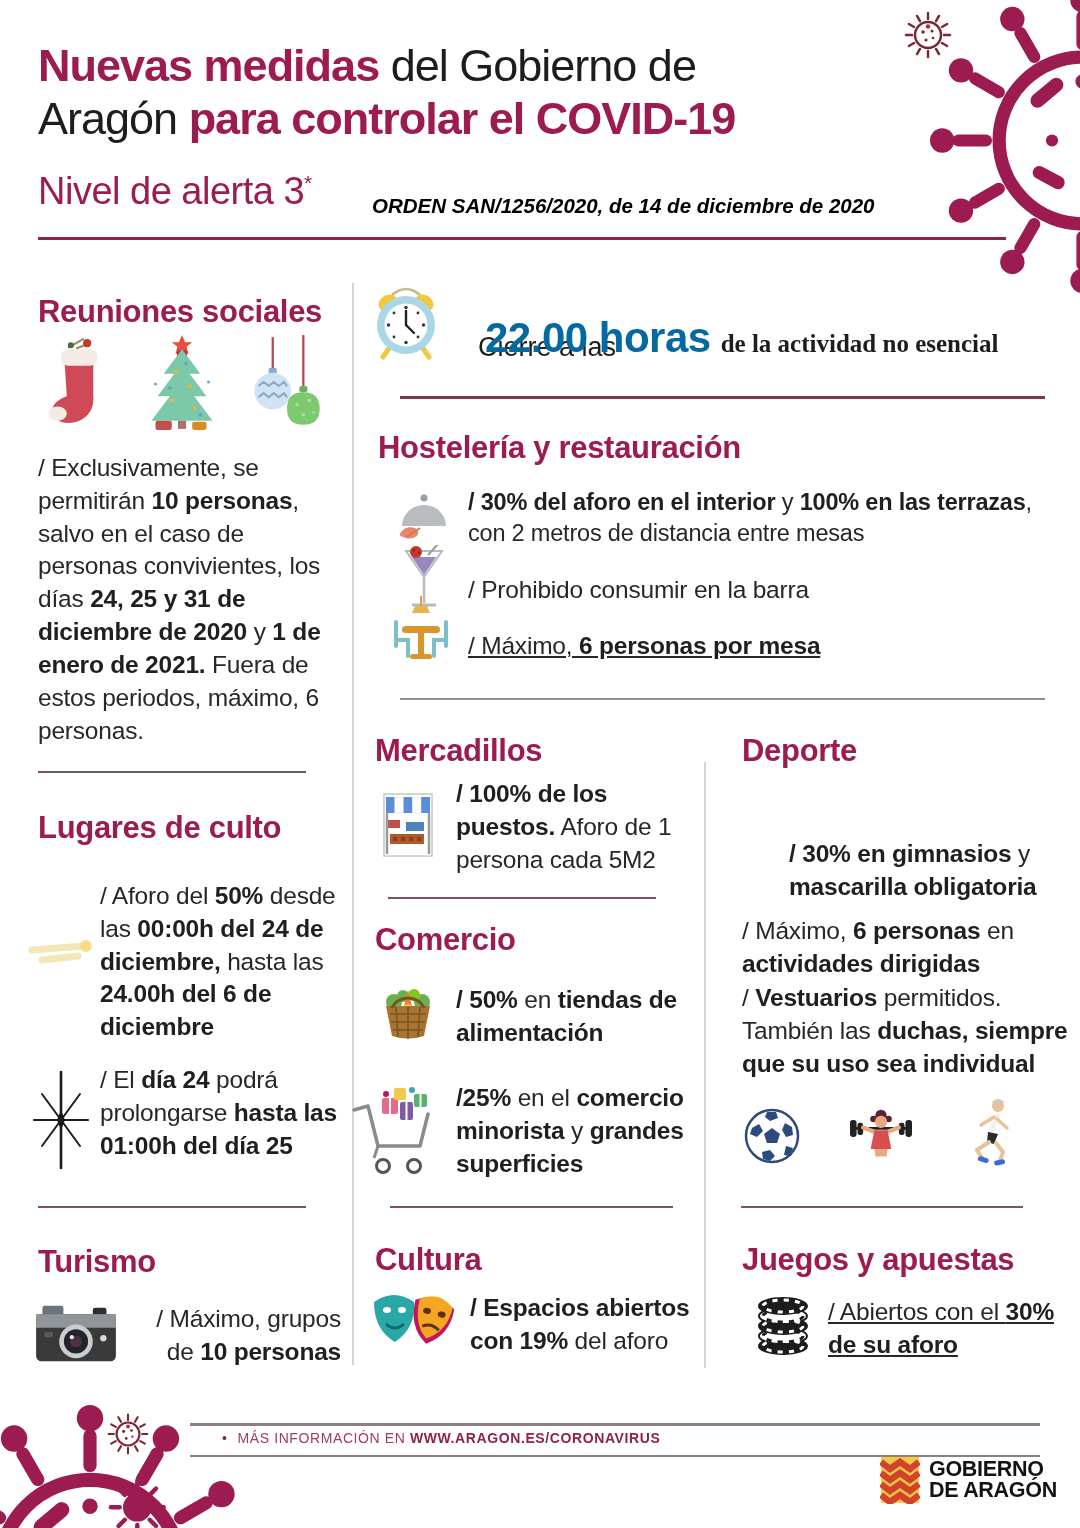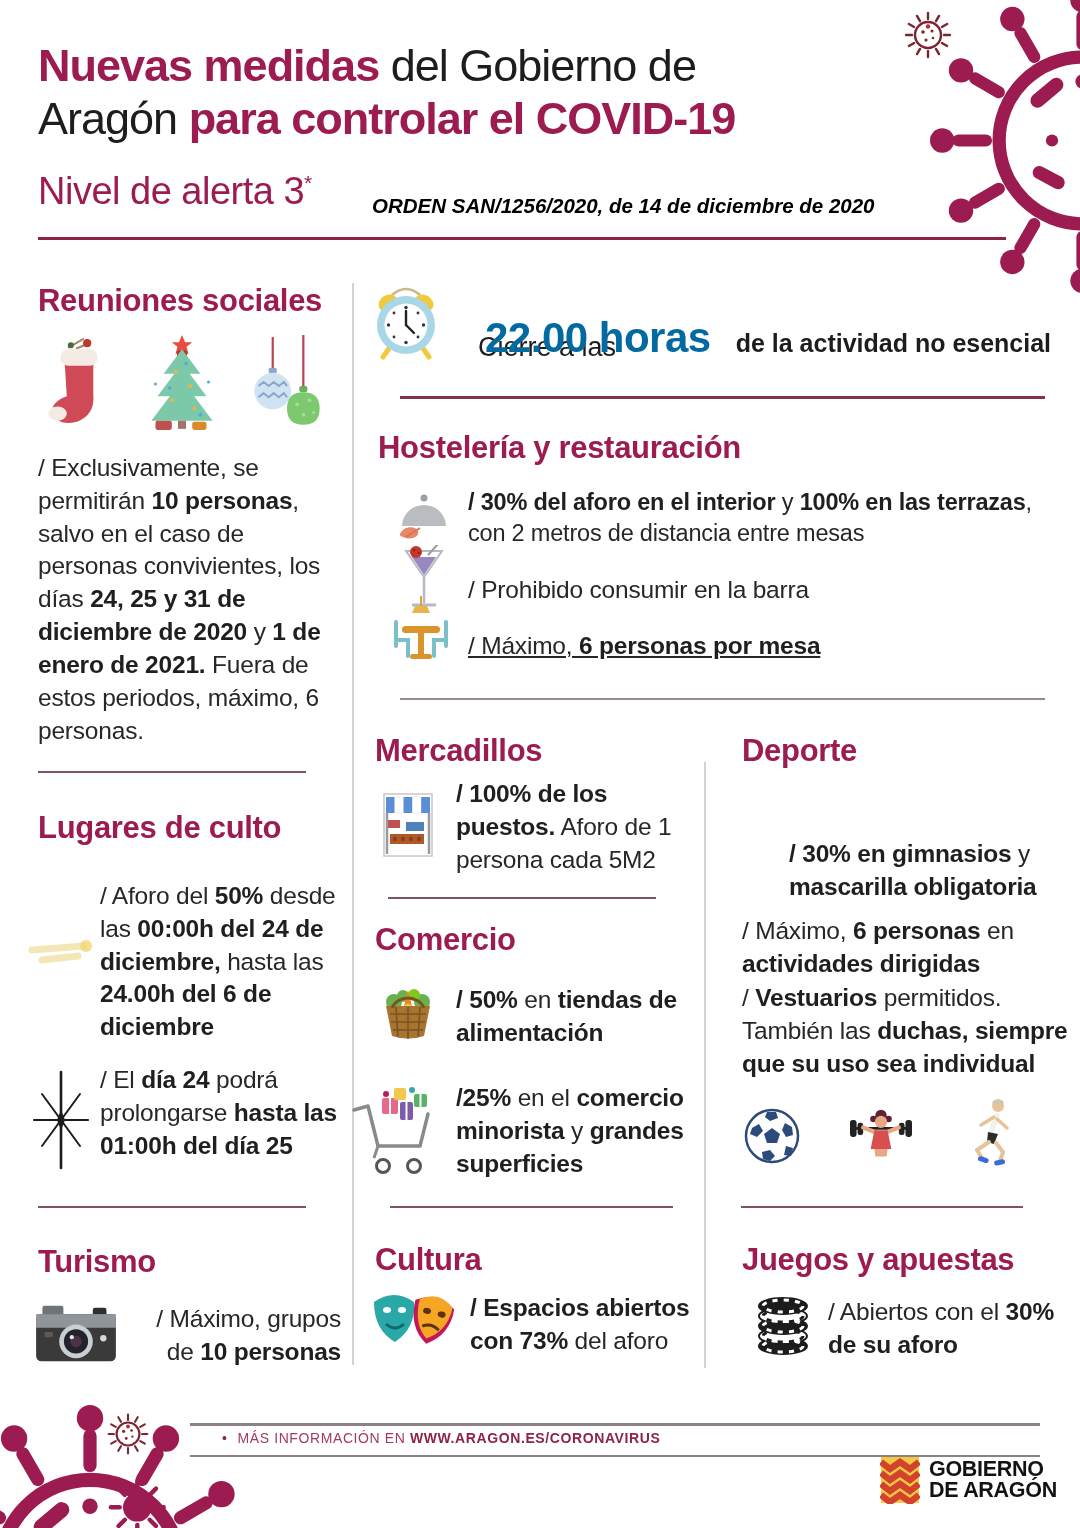--- a/index.html
+++ b/index.html
@@ -18,21 +18,21 @@
   .title .accent{color:#9c1c52;font-weight:700;}
   .alert{position:absolute;left:38px;top:170px;font-size:38px;color:#9c1c52;letter-spacing:-0.5px;}
   .alert sup{font-size:21px;}
   .order{position:absolute;left:372px;top:194px;font-size:20.5px;font-style:italic;
          font-weight:700;color:#000000;}
 
   
   .closure-intro{position:absolute;left:478px;top:286px;font-size:27px;font-weight:400;color:#1d1d1d;margin-top:46px;}
   .closure-line2{position:absolute;left:478px;top:314px;white-space:nowrap;}
   .closure-time{font-size:42px;font-weight:700;color:#0369a1;letter-spacing:-0.5px;margin-left:7px;}
-  .closure-scope{font-size:25px;font-weight:700;color:#1d1d1d;margin-left:25px;}
+  .closure-scope{font-size:25px;font-weight:700;color:#1d1d1d;margin-left:10px;font-family:Liberation Serif, serif;}
 
   
   .finfo{position:absolute;left:222px;top:1430px;font-size:14px;letter-spacing:0.6px;
          color:#a43a5e;font-weight:400;}
   .finfo .bullet{margin-right:10px;color:#7a2a46;}
   .finfo b{color:#8e2344;}
   .logo{position:absolute;left:880px;top:1456px;display:flex;align-items:center;gap:9px;}
   .logo-text{font-size:21.5px;font-weight:700;line-height:0.98;color:#121212;letter-spacing:-0.3px;}
   .iconrow{display:flex;align-items:flex-end;}
 </style>
@@ -122,21 +122,21 @@
           <line x1="181.7" y1="81.7" x2="176" y2="76"></line>
         <line x1="193" y1="77" x2="193" y2="69"></line>
           <line x1="204.3" y1="81.7" x2="210" y2="76"></line>
       </g>
     </g>
   </svg>
 
   <div class="vline" style="left:352px;top:283px;height:1082px;"></div>
   <div class="vline" style="left:704px;top:762px;height:606px;"></div>
 
-  <div class="h2 abs" style="left:38px;top:283px;">Reuniones sociales</div>
+  <div class="h2 abs" style="left:38px;top:294px;">Reuniones sociales</div>
 
   <div class="abs iconrow" style="left:42px;top:333px;gap:26px;">
     <svg width="72" height="102" viewBox="0 0 70 100">
       <g stroke="#9a8a6a" stroke-width="2" stroke-linecap="round">
         <line x1="26" y1="14" x2="40" y2="6"></line>
           <line x1="34" y1="15" x2="46" y2="10"></line>
       </g>
       <circle cx="44" cy="10" r="4" fill="#c0392b"></circle>
         <circle cx="28" cy="12" r="3" fill="#4a6b3a"></circle>
       <path d="M22,30 L50,30 L50,60 Q52,80 34,87 Q14,92 10,78 Q8,68 24,62 L22,30 Z" fill="#cf4a56"></path>
@@ -378,21 +378,21 @@
       <ellipse cx="34" cy="24" rx="4" ry="3" fill="#ffffff"></ellipse>
     <path d="M18,38 Q27,46 36,38" fill="none" stroke="#0e6b6b" stroke-width="3"></path>
     <g transform="rotate(14 62 38)">
       <path d="M42,18 Q62,4 82,18 Q84,44 63,58 Q42,46 42,18 Z" fill="#c2185b"></path>
       <path d="M46,16 Q64,3 80,17 Q81,40 62,53 Q46,42 46,16 Z" fill="#f5a623"></path>
       <ellipse cx="56" cy="26" rx="4" ry="3" fill="#5a3210"></ellipse>
         <ellipse cx="71" cy="26" rx="4" ry="3" fill="#5a3210"></ellipse>
       <path d="M55,42 Q63,36 72,42" fill="none" stroke="#5a3210" stroke-width="3"></path>
     </g>
   </svg>
-  <div class="itext abs" style="left:470px;top:1292px;width:235px;"><b>/ Espacios abiertos con 73%</b> del aforo</div>
+  <div class="itext abs" style="left:470px;top:1292px;width:235px;"><b>/ Espacios abiertos con 19%</b> del aforo</div>
 
   <div class="h2 abs" style="left:742px;top:733px;">Deporte</div>
   <div class="itext abs" style="left:742px;top:838px;width:325px;margin-left:47px;"><b>/ 30% en gimnasios</b> y <b>mascarilla obligatoria</b></div>
   <div class="itext abs" style="left:742px;top:915px;width:325px;">/ Máximo, <b>6 personas</b> en <b>actividades dirigidas</b></div>
   <div class="itext abs" style="left:742px;top:982px;width:330px;">/ <b>Vestuarios</b> permitidos. También las <b>duchas, siempre que su uso sea individual</b></div>
 
   <div class="abs iconrow" style="left:742px;top:1096px;gap:46px;">
     <svg width="60" height="60" viewBox="0 0 60 60">
       <circle cx="30" cy="30" r="26" fill="#ffffff" stroke="#2c4a7c" stroke-width="2.5"></circle>
       <polygon points="30,22 38,28 35,37 25,37 22,28" fill="#2c4a7c"></polygon>
@@ -453,21 +453,21 @@
     <g stroke="#ffffff" stroke-width="3" stroke-dasharray="5 6" fill="none">
       <ellipse cx="31" cy="58" rx="20" ry="6"></ellipse>
         <ellipse cx="31" cy="38" rx="20" ry="6"></ellipse>
         <ellipse cx="31" cy="18" rx="20" ry="6"></ellipse>
     </g>
     <g stroke="#1c1c1c" stroke-width="3" stroke-dasharray="5 6" fill="none">
       <ellipse cx="31" cy="48" rx="20" ry="6"></ellipse>
         <ellipse cx="31" cy="28" rx="20" ry="6"></ellipse>
     </g>
   </svg>
-  <div class="itext abs" style="left:828px;top:1296px;width:240px;">/ Abiertos con el <b>30% de su aforo</b></div>
+  <div class="itext abs" style="left:828px;top:1296px;width:240px;text-decoration:underline;">/ Abiertos con el <b>30% de su aforo</b></div>
 
   <div class="hline" style="left:190px;top:1423px;width:850px;height:3px;background:#8d8080;"></div>
   <div class="finfo">
     <span class="bullet">•</span><span>MÁS INFORMACIÓN EN </span><b>WWW.ARAGON.ES/CORONAVIRUS</b>
   </div>
   <div class="hline" style="left:190px;top:1455px;width:850px;height:2px;background:#8d8080;"></div>
 
   <svg class="abs" style="left:-75px;top:1405px;" width="330" height="330" viewBox="0 0 300 300">
     <use href="#gVirusBig"></use>
   </svg>

